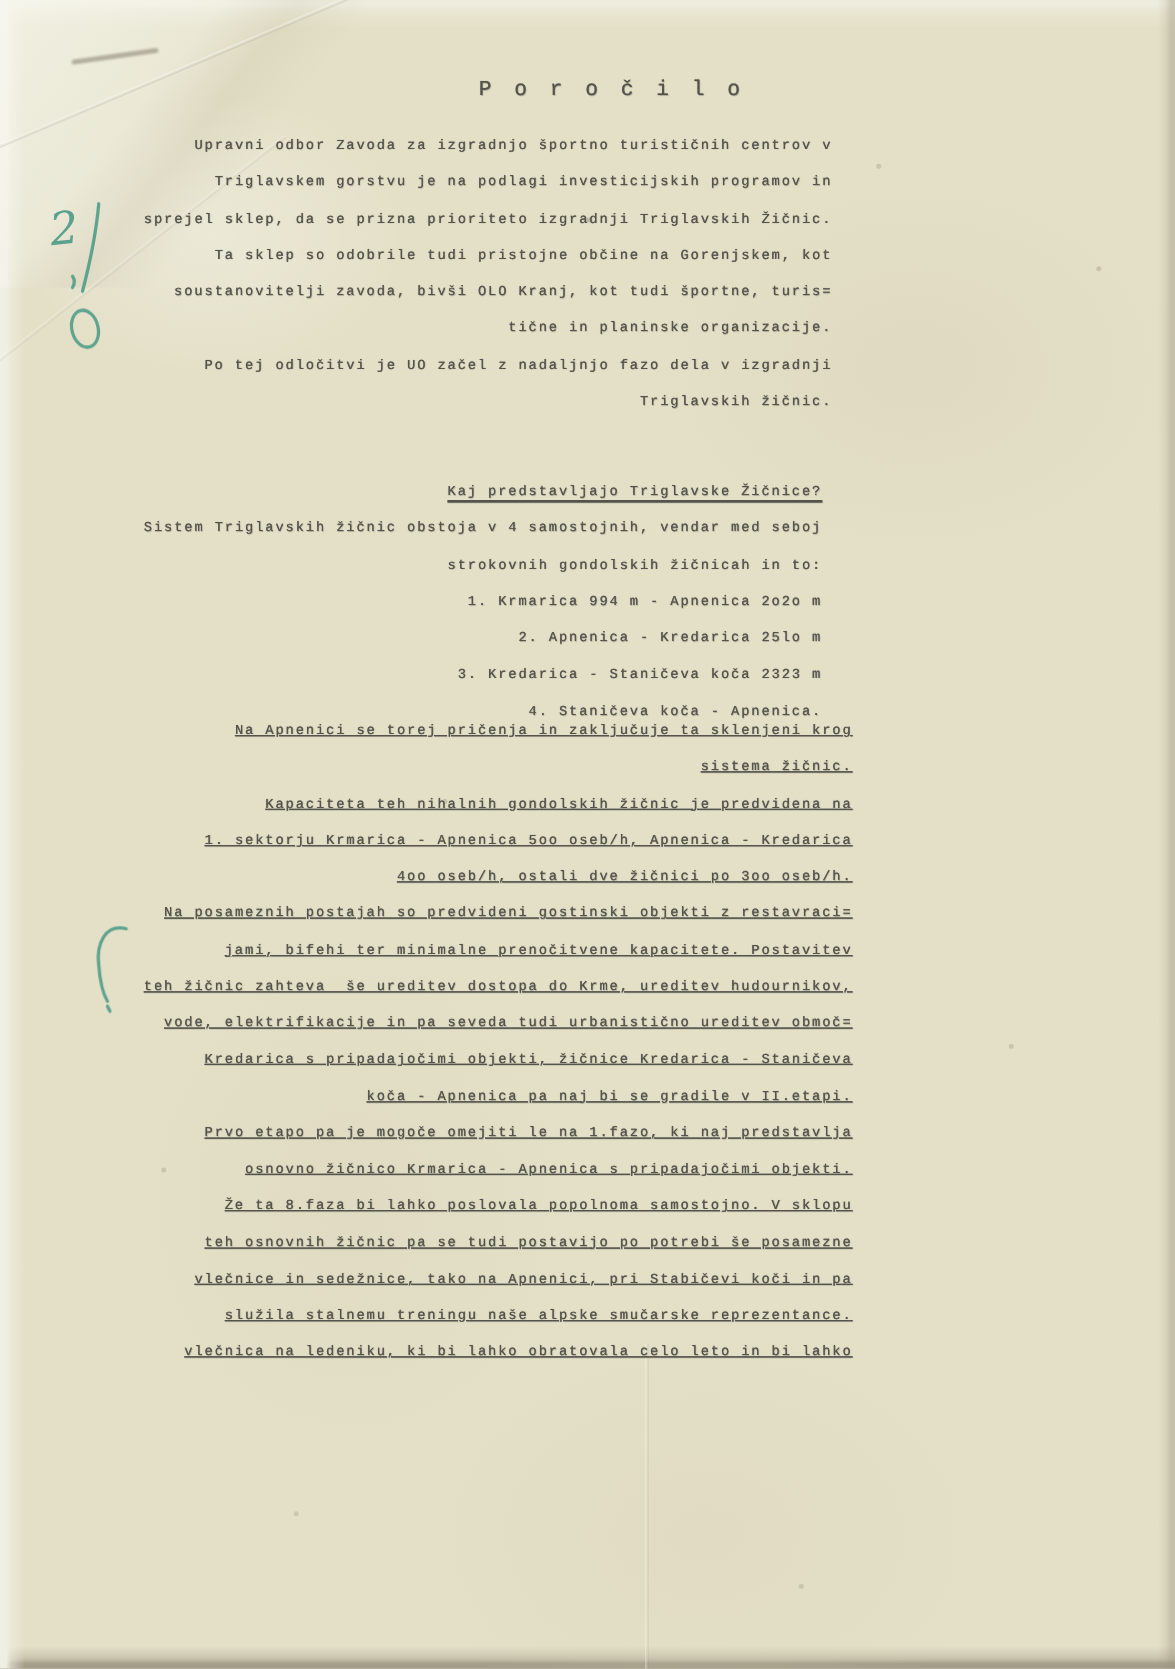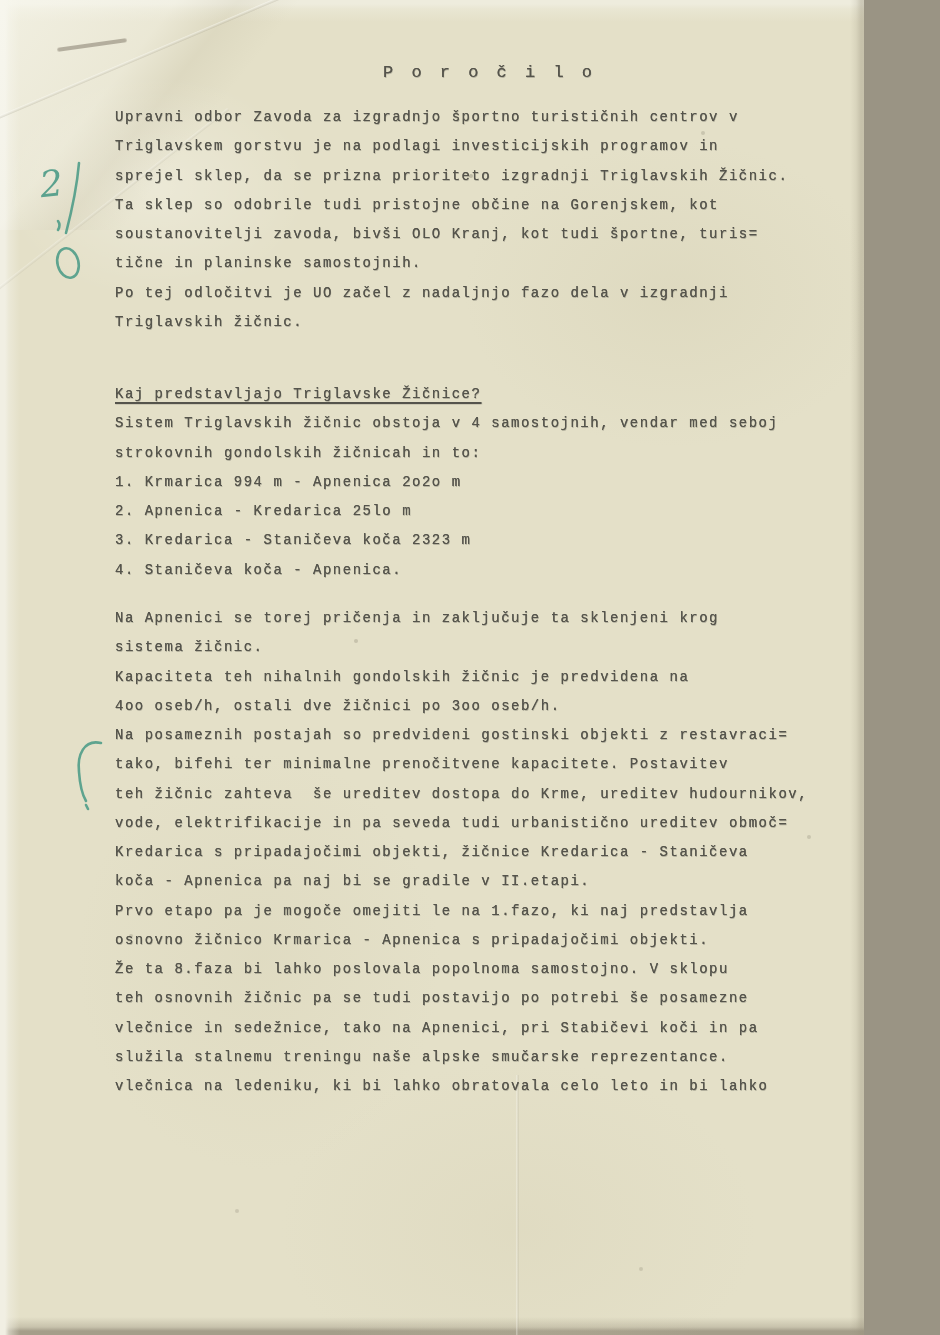--- a/index.html
+++ b/index.html
@@ -1,16 +1,16 @@
 <!DOCTYPE html>
 <html><head>
 <meta charset="utf-8">
 <style>
   html,body{margin:0;padding:0;background:#9a9484;}
-  .page{position:relative;width:864px;height:1335px;overflow:hidden;
+  .page{position:relative;width:940px;height:1335px;overflow:hidden;
         background:
           radial-gradient(220px 160px at 18% 14%, rgba(255,255,252,.28), transparent 70%),
           radial-gradient(300px 220px at 78% 22%, rgba(205,199,168,.25), transparent 70%),
           radial-gradient(260px 300px at 30% 72%, rgba(208,202,172,.22), transparent 70%),
           radial-gradient(340px 240px at 60% 92%, rgba(214,208,180,.30), transparent 70%),
           linear-gradient(90deg, #f1efe3 0 5px, rgba(241,239,227,.55) 9px, transparent 20px),
           linear-gradient(270deg, rgba(150,143,122,.38) 0 3px, rgba(150,143,122,.14) 8px, transparent 14px),
           linear-gradient(0deg, #a59e8a 0 4px, rgba(165,158,138,.45) 8px, transparent 18px),
           linear-gradient(180deg, #eeecdd 0 4px, rgba(238,236,221,.5) 9px, transparent 22px),
           #e4e0c8;
@@ -24,23 +24,23 @@
         background:linear-gradient(90deg, rgba(255,255,250,.4), rgba(130,124,102,.16));}
   .pencil-dash{position:absolute;left:57px;top:43px;width:70px;height:4px;transform:rotate(-8deg);
         background:rgba(110,103,86,.45);border-radius:2px;filter:blur(.7px);}
   .specks{position:absolute;left:0;top:0;width:2px;height:2px;background:transparent;border-radius:50%;
         box-shadow:470px 175px 0 1px rgba(95,90,74,.28), 702px 132px 0 1px rgba(95,90,74,.2),
                    878px 214px 0 1px rgba(120,110,80,.25), 355px 640px 0 1px rgba(95,90,74,.22),
                    808px 836px 0 1px rgba(95,90,74,.2), 236px 1210px 0 1px rgba(95,90,74,.18),
                    640px 1268px 0 1px rgba(95,90,74,.18), 130px 935px 0 1px rgba(95,90,74,.2);}
   .doc-title{position:absolute;left:383px;top:58px;font-size:17px;letter-spacing:4px;line-height:29px;
         color:#55544c;white-space:pre;text-shadow:0 0 .6px rgba(70,70,62,.75), .5px .5px .6px rgba(70,70,62,.3);}
-  .sec{position:absolute;left:115px;color:#55544c;font-size:14px;letter-spacing:1.5px;line-height:29.25px;
-        text-shadow:0 0 .6px rgba(70,70,62,.75), .5px .5px .6px rgba(70,70,62,.3);}
-  .sec1{top:103px;} .sec2{top:380px;} .sec3{top:604px;}
+  .sec{position:absolute;left:115px;color:#55544c;font-size:11px;letter-spacing:1.5px;line-height:29.25px;
+        text-shadow:0 0 .6px rgba(70,70,62,.75), .5px .5px .6px rgba(70,70,62,.3);text-align:right;}
+  .sec1{top:103px;} .sec2{top:380px;} .sec3{top:571px;text-decoration:underline;}
   .line{white-space:pre;}
   .heading{white-space:pre;text-decoration:underline;text-decoration-thickness:1.5px;text-underline-offset:4px;}
   .margin-2{position:absolute;left:40px;top:163px;font-family:"DejaVu Serif",serif;font-style:italic;
         font-size:36px;color:#4c9b87;transform:rotate(-6deg);opacity:.9;}
   .green-svg{position:absolute;left:0;top:0;pointer-events:none;}
 </style>
 </head>
 <body>
 
 <div class="page">
@@ -53,42 +53,43 @@
   <div class="specks"></div>
 
   <div class="doc-title">P o r o č i l o</div>
 
   <div class="sec sec1">
     <div class="line">Upravni odbor Zavoda za izgradnjo športno turističnih centrov v</div>
     <div class="line">Triglavskem gorstvu je na podlagi investicijskih programov in</div>
     <div class="line">sprejel sklep, da se prizna prioriteto izgradnji Triglavskih Žičnic.</div>
     <div class="line">Ta sklep so odobrile tudi pristojne občine na Gorenjskem, kot</div>
     <div class="line">soustanovitelji zavoda, bivši OLO Kranj, kot tudi športne, turis=</div>
-    <div class="line">tične in planinske samostojnih.</div>
+    <div class="line">tične in planinske organizacije.</div>
     <div class="line">Po tej odločitvi je UO začel z nadaljnjo fazo dela v izgradnji</div>
     <div class="line">Triglavskih žičnic.</div>
   </div>
 
   <div class="sec sec2">
     <div class="line heading">Kaj predstavljajo Triglavske Žičnice?</div>
     <div class="line">Sistem Triglavskih žičnic obstoja v 4 samostojnih, vendar med seboj</div>
     <div class="line">strokovnih gondolskih žičnicah in to:</div>
     <div class="line">1. Krmarica 994 m - Apnenica 2o2o m</div>
     <div class="line">2. Apnenica - Kredarica 25lo m</div>
     <div class="line">3. Kredarica - Staničeva koča 2323 m</div>
     <div class="line">4. Staničeva koča - Apnenica.</div>
   </div>
 
   <div class="sec sec3">
     <div class="line">Na Apnenici se torej pričenja in zaključuje ta sklenjeni krog</div>
     <div class="line">sistema žičnic.</div>
     <div class="line">Kapaciteta teh nihalnih gondolskih žičnic je predvidena na</div>
+    <div class="line">1. sektorju Krmarica - Apnenica 5oo oseb/h, Apnenica - Kredarica</div>
     <div class="line">4oo oseb/h, ostali dve žičnici po 3oo oseb/h.</div>
     <div class="line">Na posameznih postajah so predvideni gostinski objekti z restavraci=</div>
-    <div class="line">tako, bifehi ter minimalne prenočitvene kapacitete. Postavitev</div>
+    <div class="line">jami, bifehi ter minimalne prenočitvene kapacitete. Postavitev</div>
     <div class="line">teh žičnic zahteva  še ureditev dostopa do Krme, ureditev hudournikov,</div>
     <div class="line">vode, elektrifikacije in pa seveda tudi urbanistično ureditev območ=</div>
     <div class="line">Kredarica s pripadajočimi objekti, žičnice Kredarica - Staničeva</div>
     <div class="line">koča - Apnenica pa naj bi se gradile v II.etapi.</div>
     <div class="line">Prvo etapo pa je mogoče omejiti le na 1.fazo, ki naj predstavlja</div>
     <div class="line">osnovno žičnico Krmarica - Apnenica s pripadajočimi objekti.</div>
     <div class="line">Že ta 8.faza bi lahko poslovala popolnoma samostojno. V sklopu</div>
     <div class="line">teh osnovnih žičnic pa se tudi postavijo po potrebi še posamezne</div>
     <div class="line">vlečnice in sedežnice, tako na Apnenici, pri Stabičevi koči in pa</div>
     <div class="line">služila stalnemu treningu naše alpske smučarske reprezentance.</div>

